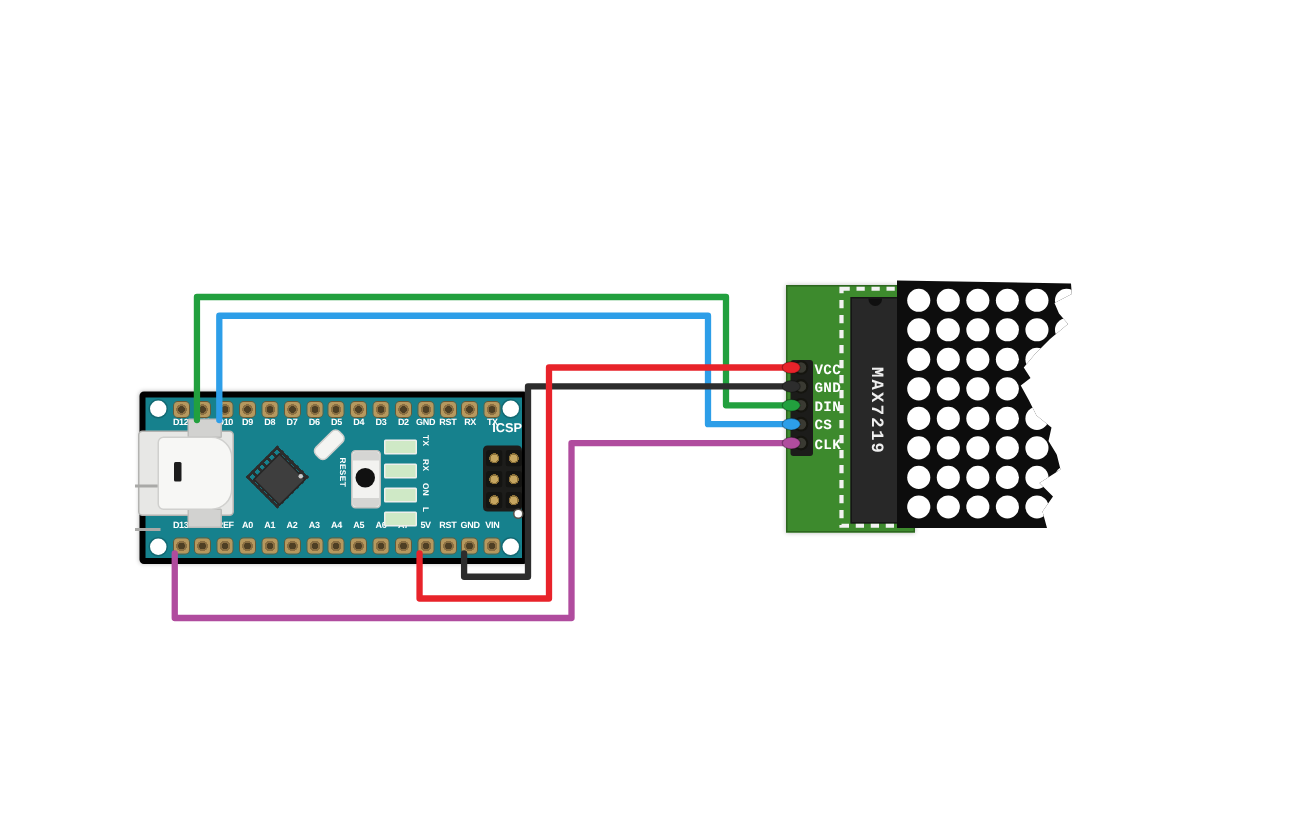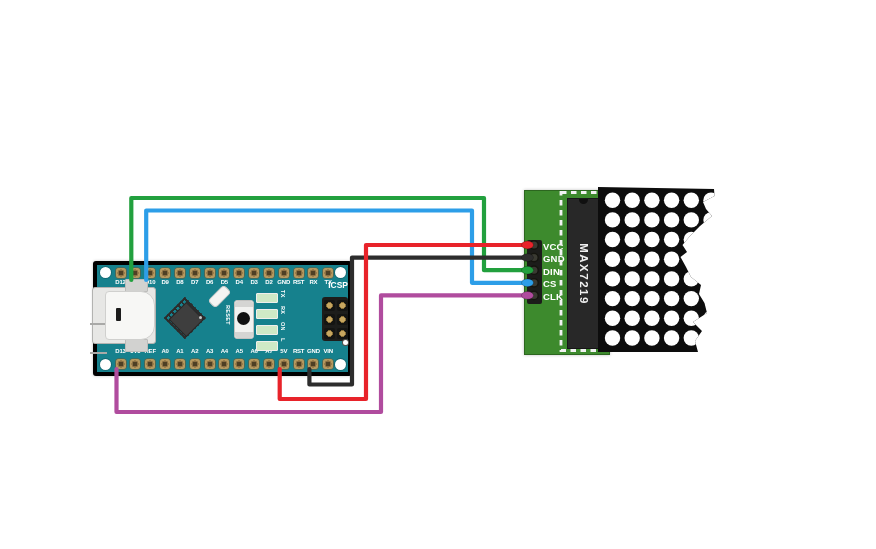--- a/index.html
+++ b/index.html
@@ -47,21 +47,21 @@
               font-size:8.5px;font-weight:700;}
   .icsp-block{position:absolute;left:224.5px;top:32px;width:26.5px;height:43.5px;
               background:#1d1d1b;border-radius:3px;}
   .icsp-pin{position:absolute;width:11px;height:11px;border-radius:2px;background:#141412;
       background-image:radial-gradient(circle at 50% 50%, #c7a660 0 2.4px, #8a7038 2.5px 3.3px, transparent 3.4px);}
   .small-dot{position:absolute;left:245.7px;top:74.7px;width:5.5px;height:5.5px;border-radius:50%;
              background:#fff;box-shadow:0 0 0 1px #55514b;}
 
   
   .module{position:absolute;left:524px;top:190px;width:84px;height:163px;
-          background:#3d8a2d;border:1.5px solid #2c661f;box-shadow:0 0 3px rgba(0,0,0,.25);}
+          background:#3d8a2d;border:1.5px solid #2c661f;box-shadow:0 0 3px rgba(0,0,0,.25);font-family:Liberation Mono, monospace;}
   .mod-header{position:absolute;left:1.5px;top:49px;width:15.5px;height:63.5px;
               background:#1c1c1a;border-radius:2px;}
   .mod-pinlabel{position:absolute;left:18px;height:11px;line-height:11px;color:#fff;
                 font-size:9.5px;font-weight:700;letter-spacing:.2px;}
   .mod-chip{position:absolute;left:42px;top:7px;width:31.5px;height:149px;background:#282828;
             border:1px solid #161616;}
   .mod-chip-label{position:absolute;left:50%;top:50%;transform:translate(-50%,-50%) rotate(90deg);
                   white-space:nowrap;color:#efefef;font-size:11.5px;font-weight:700;letter-spacing:1.5px;}
   .mod-notch{position:absolute;left:11.2px;top:0;width:9px;height:4.5px;background:#101010;
              border-radius:0 0 9px 9px;}

